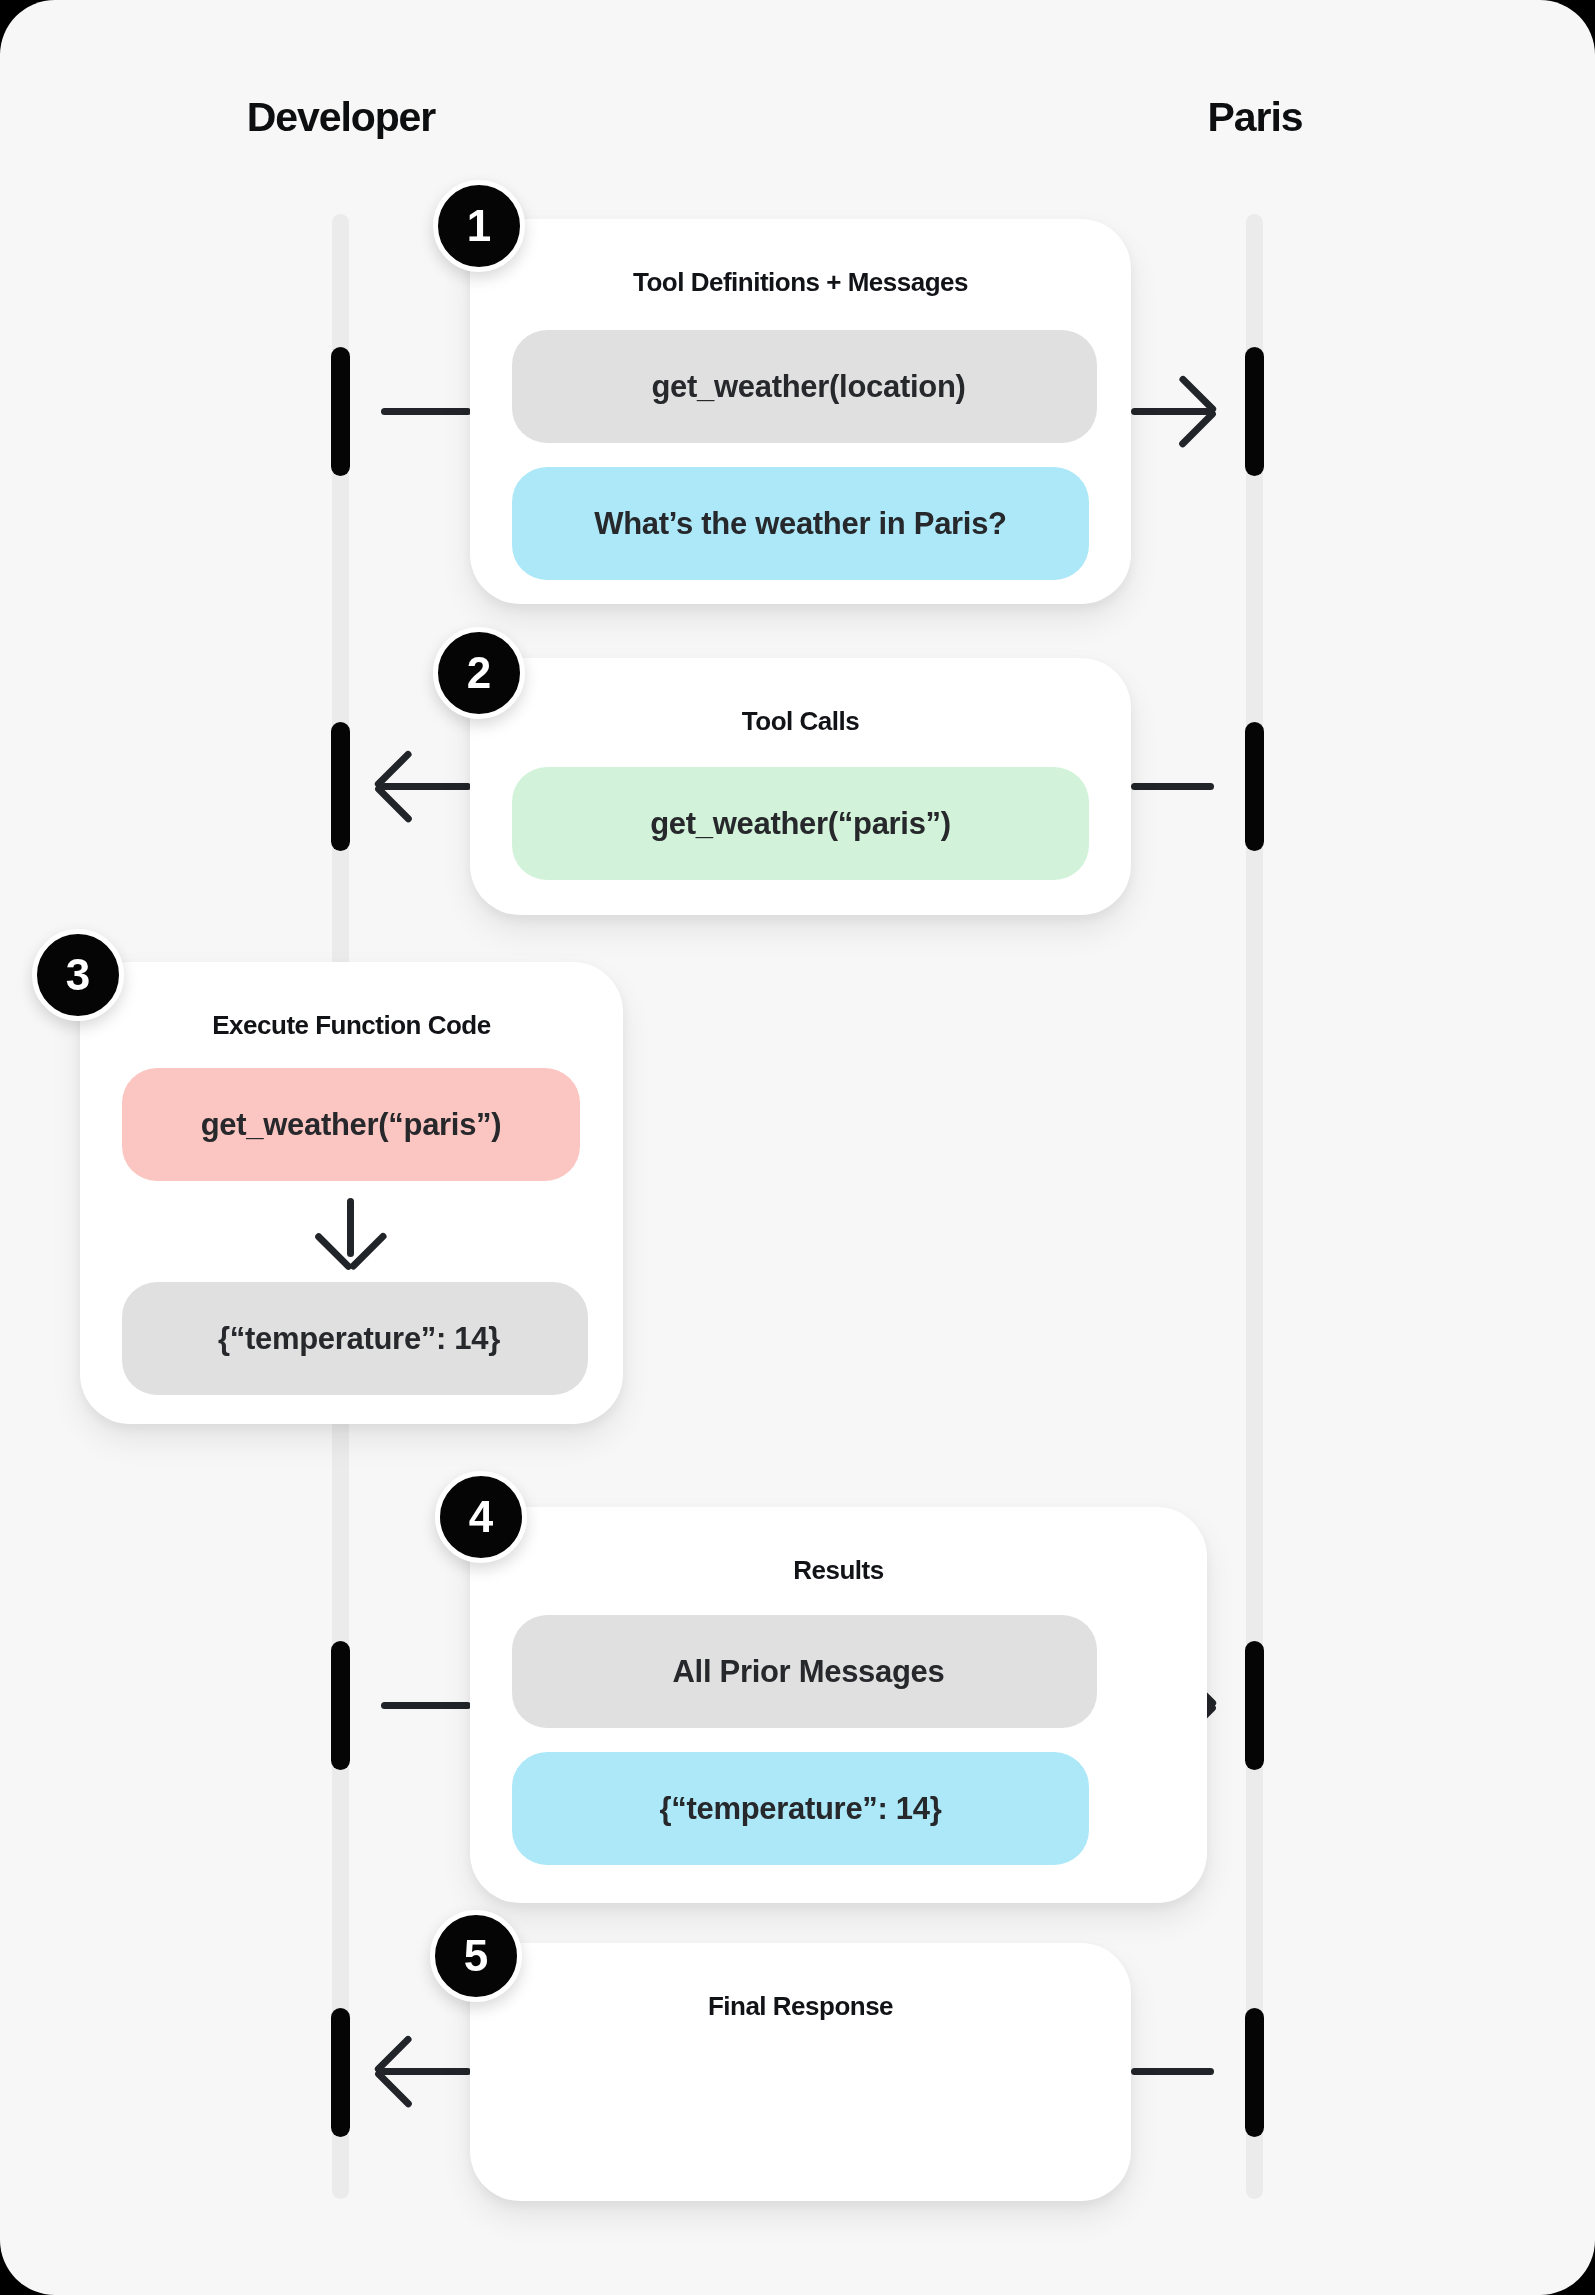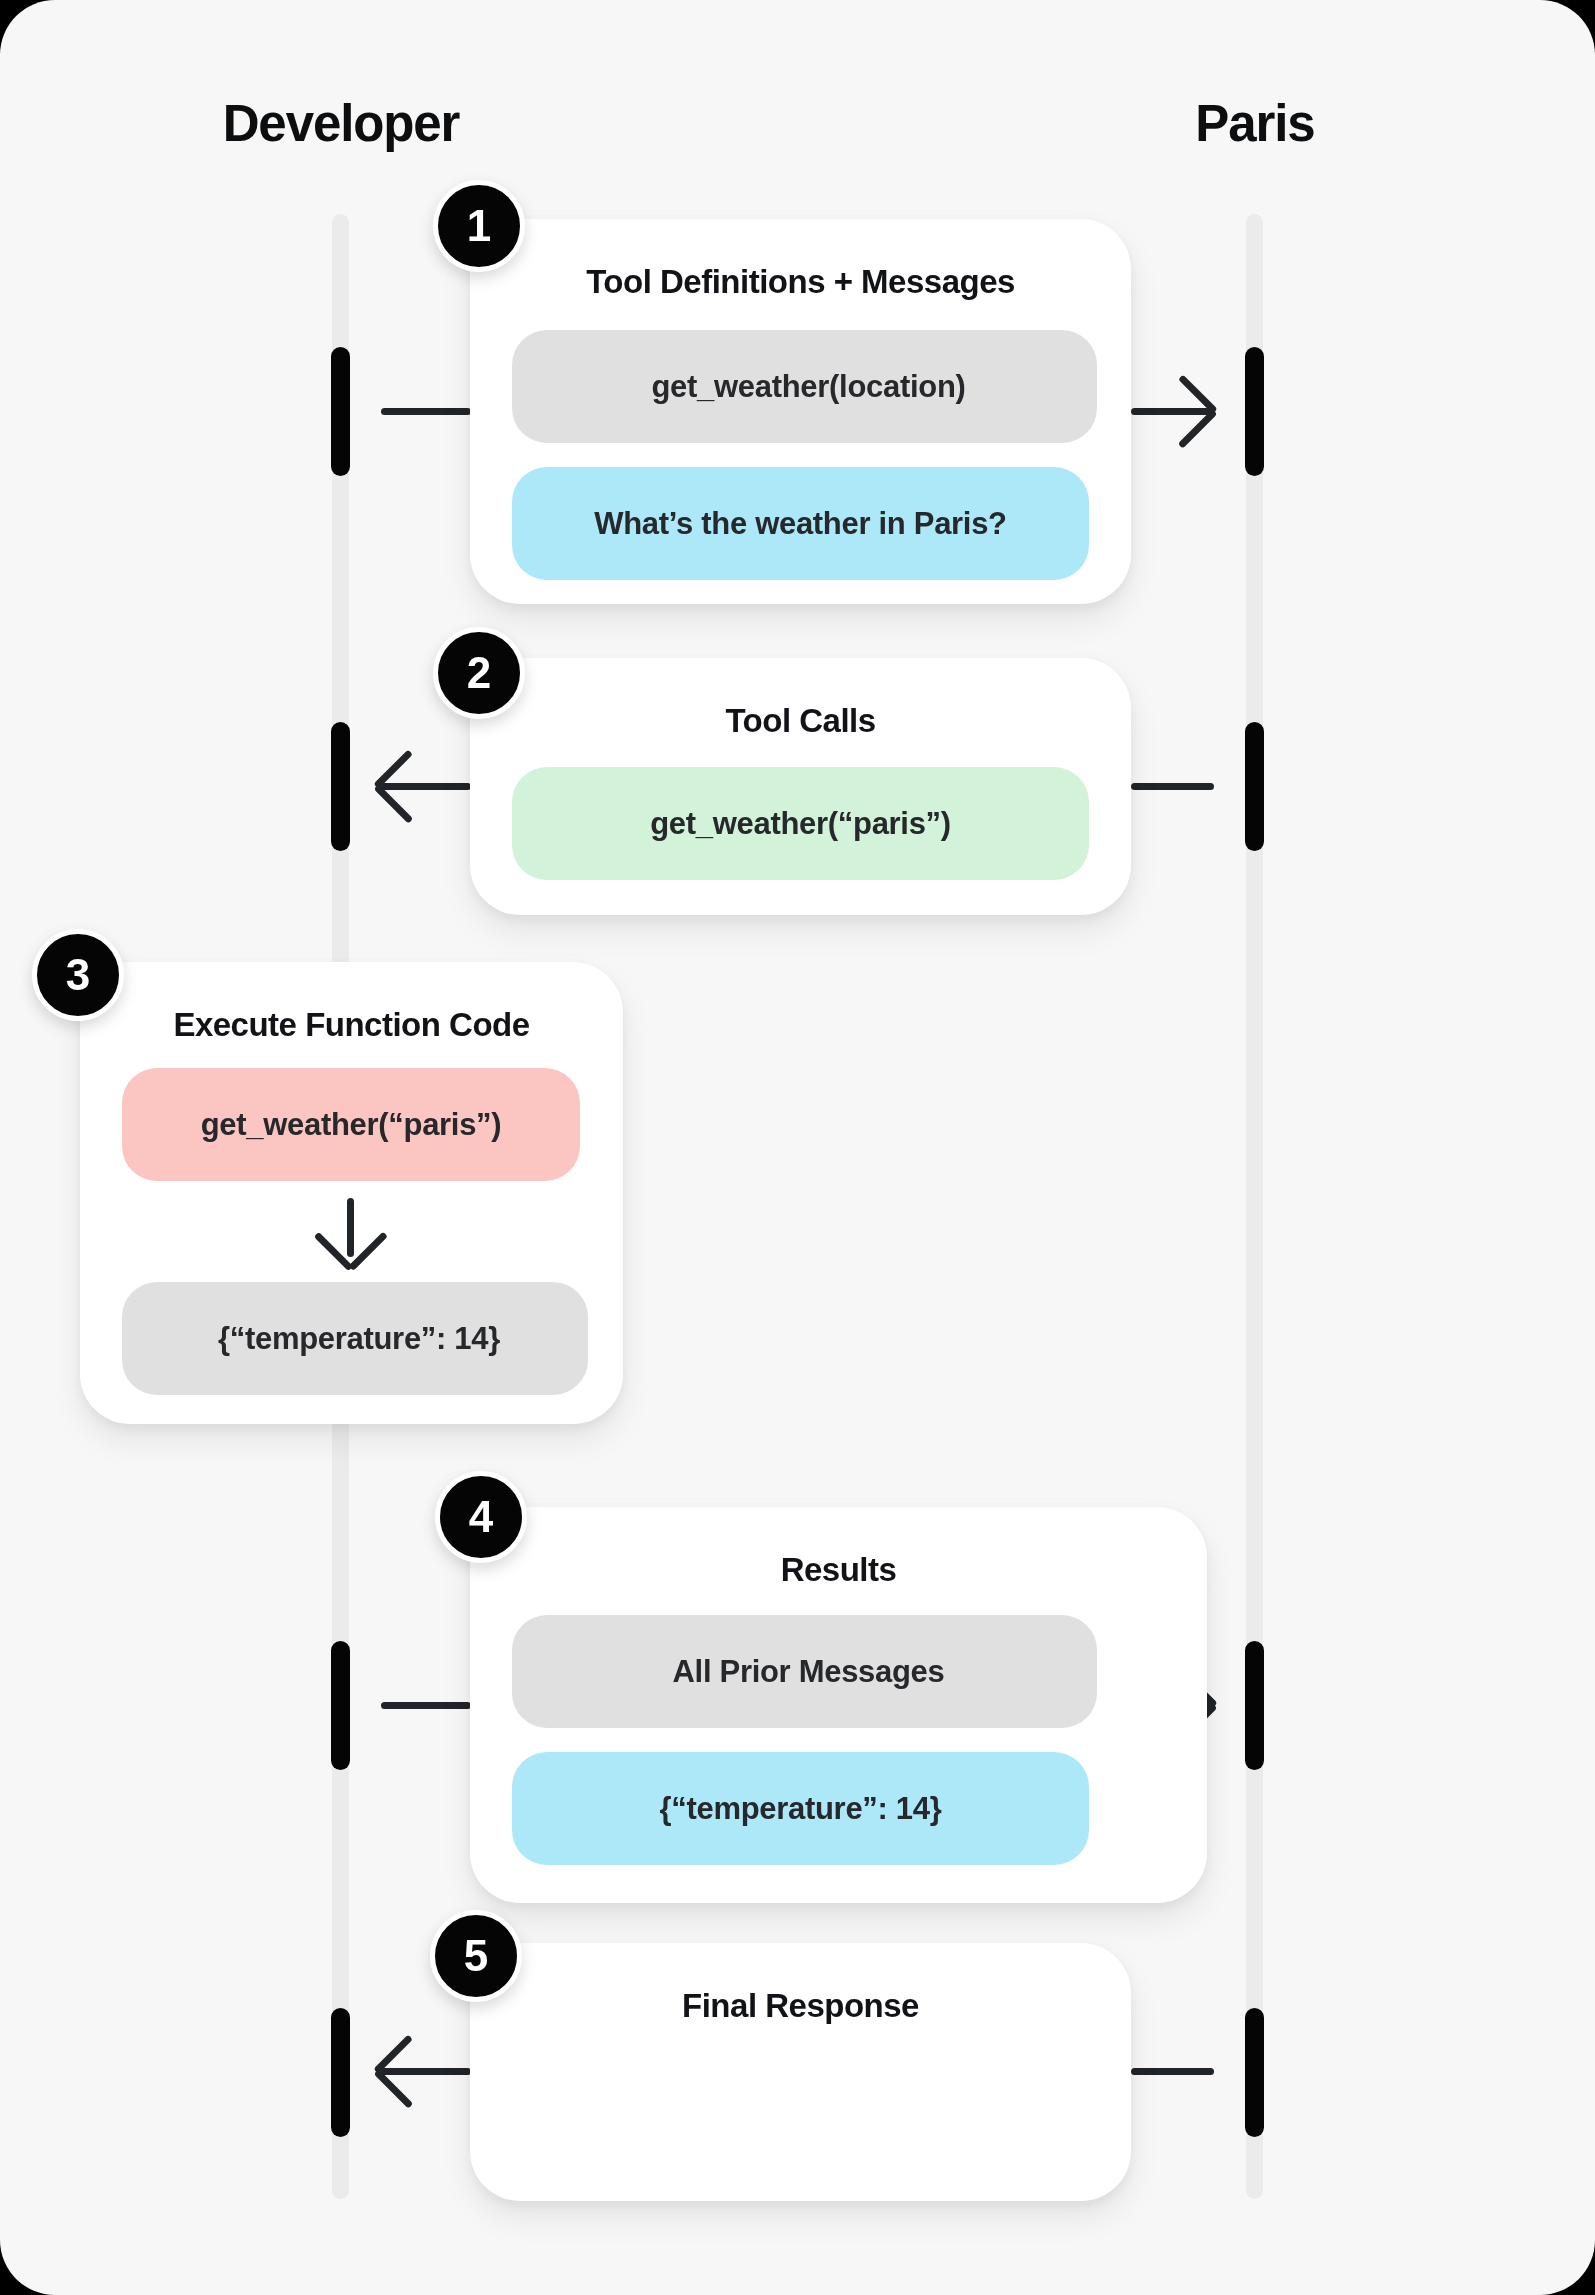--- a/index.html
+++ b/index.html
@@ -3,38 +3,38 @@
 <meta charset="utf-8">
 <style>
   html,body{margin:0;padding:0;background:#000;}
   .canvas{
     position:relative;width:1595px;height:2295px;background:#f7f7f7;
     border-radius:55px;overflow:hidden;
     font-family:"Liberation Sans", sans-serif;color:#26282b;
   }
   .actor-label{
     position:absolute;top:94px;transform:translateX(-50%);
-    font-size:51px;font-weight:700;letter-spacing:-1.1px;color:#0c0e10;white-space:nowrap;
+    font-size:41px;font-weight:700;letter-spacing:-1.1px;color:#0c0e10;white-space:nowrap;
   }
   .band{position:absolute;width:17.4px;top:214px;height:1985px;background:#ebebeb;border-radius:9px;}
   .bar{position:absolute;width:19px;height:129px;background:#050505;border-radius:9.5px;}
   .hline{position:absolute;height:7.4px;background:#212428;border-radius:4.2px;}
   .vline{position:absolute;width:7.4px;background:#212428;border-radius:4.2px;}
   .chev{position:absolute;width:49px;height:7.4px;background:#212428;border-radius:4.2px;}
   .chev.o-right{transform-origin:100% 50%;}
   .chev.o-left{transform-origin:0% 50%;}
   .r45{transform:rotate(45deg);}   .rm45{transform:rotate(-45deg);}
   .rm135{transform:rotate(-135deg);}
   .card{
     position:absolute;background:#ffffff;border-radius:50px;
     box-shadow:0 16px 32px rgba(0,0,0,0.08), 0 4.2px 10.5px rgba(0,0,0,0.05);
   }
   .card-title{
     position:absolute;top:42px;left:0;width:100%;text-align:center;
-    font-size:33px;line-height:42px;font-weight:700;letter-spacing:-0.5px;color:#111317;white-space:nowrap;
+    font-size:26px;line-height:42px;font-weight:700;letter-spacing:-0.5px;color:#111317;white-space:nowrap;
   }
   .pill{
     position:absolute;height:113px;border-radius:35px;
     display:flex;align-items:center;justify-content:center;
     font-size:31px;font-weight:600;letter-spacing:-0.3px;color:#26282b;white-space:nowrap;
   }
   .pill-gray{background:#e0e0e0;padding-left:8px;}
   .pill-blue{background:#ace8f8;}
   .pill-green{background:#d2f3d9;}
   .pill-red{background:#fbc6c1;}

